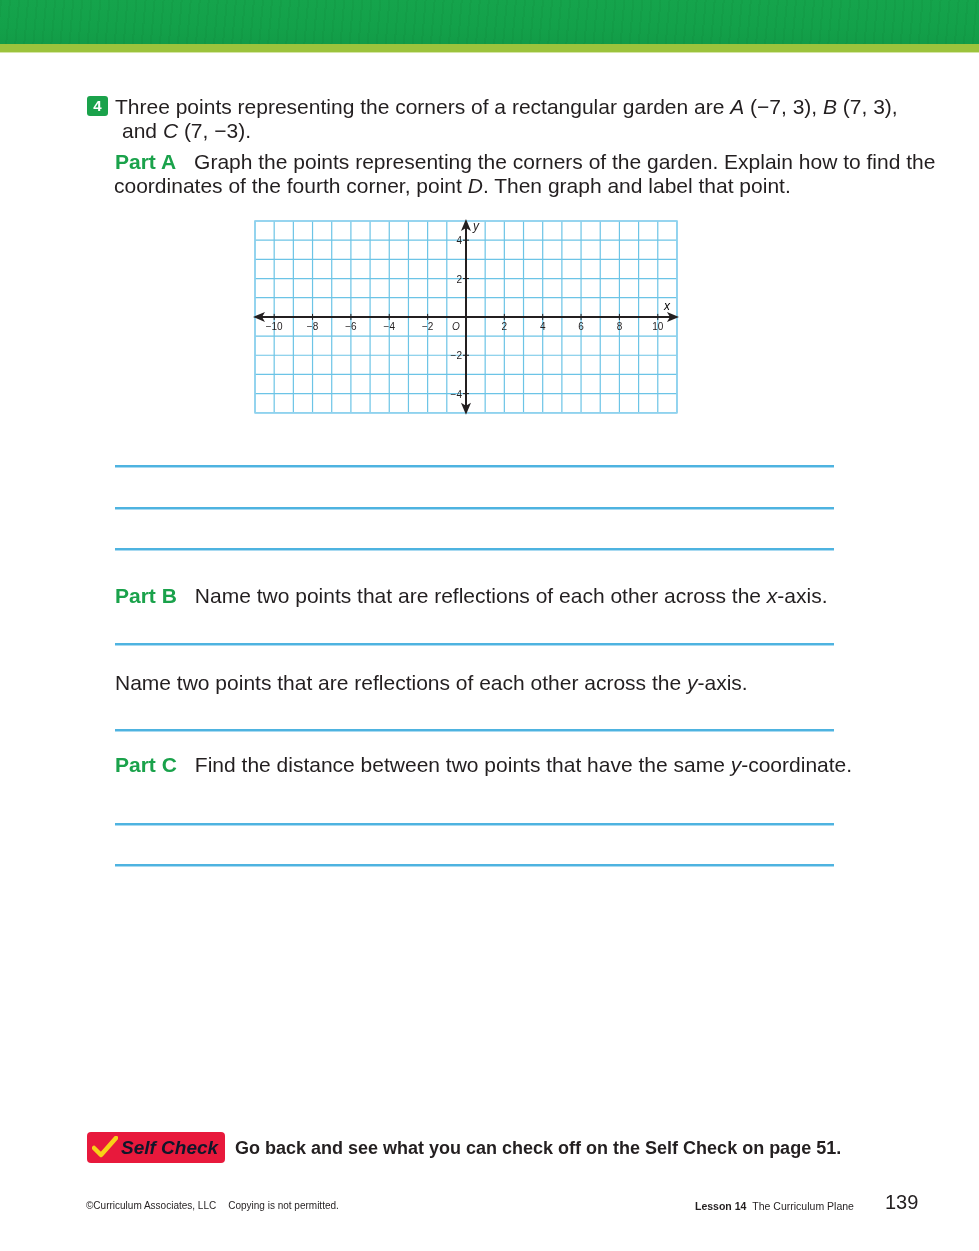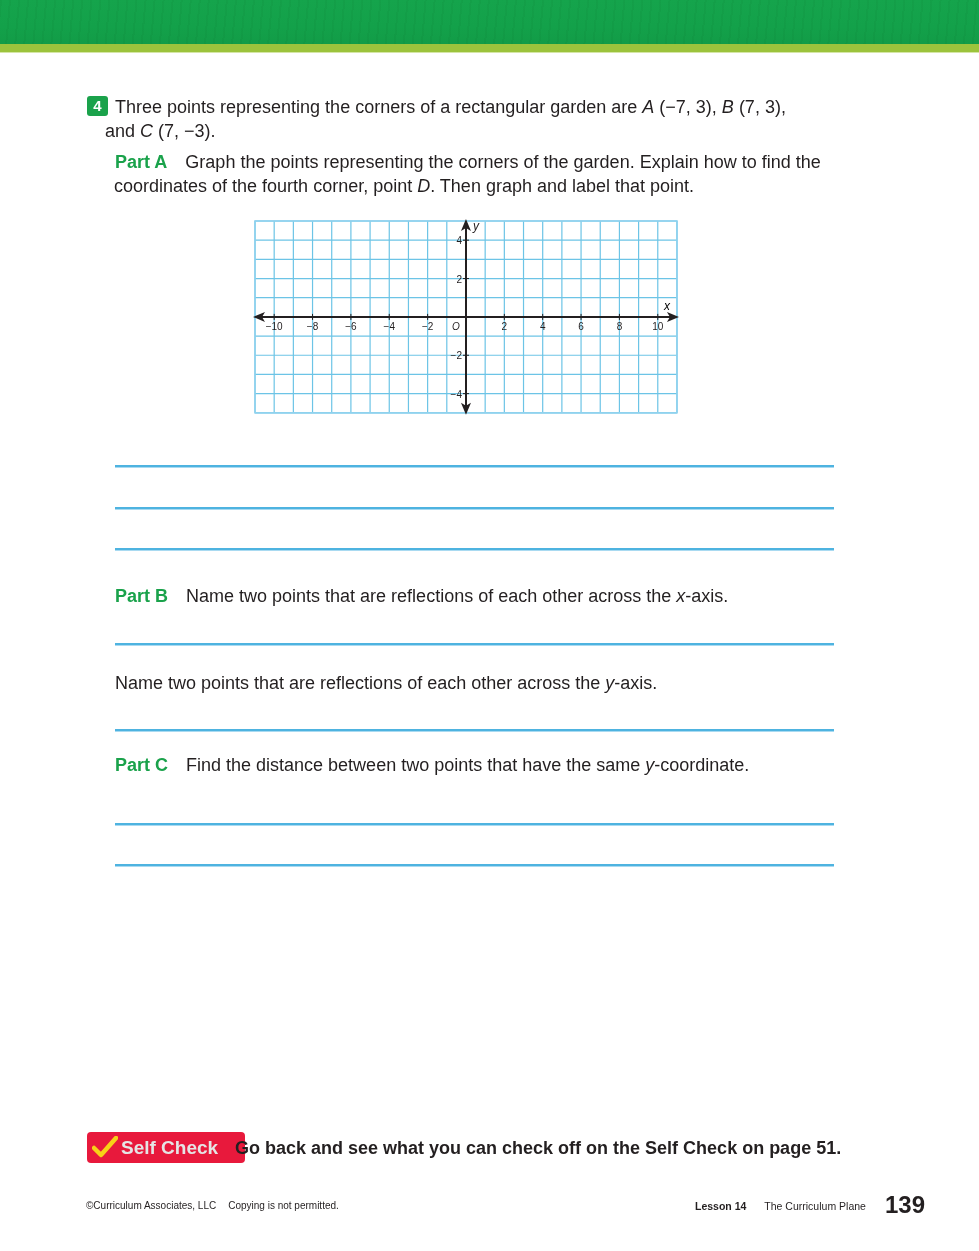--- a/index.html
+++ b/index.html
@@ -7,53 +7,53 @@
          font-family:"Liberation Sans", "DejaVu Sans", sans-serif; color:#231f20; }
   .top-bar { position:absolute; left:0; top:0; width:979px; height:44px;
              background:linear-gradient(180deg,#15a44c 0%,#13a14a 60%,#129c47 100%); }
   .top-bar::after { content:""; position:absolute; left:0; right:0; top:0; bottom:0;
              background:repeating-linear-gradient(95deg, rgba(0,80,20,0.06) 0 2px, rgba(255,255,255,0) 2px 9px); }
   .top-stripe { position:absolute; left:0; top:44px; width:979px; height:8px; background:#9cc33c; }
   .top-stripe-edge { position:absolute; left:0; top:52px; width:979px; height:1px; background:#d5e6a6; }
 
   .num-badge { position:absolute; left:87px; top:96px; width:21px; height:20px; background:#1aa24b;
                border-radius:3px; color:#fff; font-weight:bold; font-size:15px; line-height:20px; text-align:center; }
-  .text { position:absolute; font-size:18px; line-height:24px; white-space:nowrap; }
+  .text { position:absolute; font-size:21px; line-height:24px; white-space:nowrap; }
   .part-label { color:#1aa24b; font-weight:bold; margin-right:18px; }
   i { font-style:italic; }
 
   .graph { position:absolute; left:250px; top:214px; }
 
   .answer-line { position:absolute; left:115px; width:719px; height:2px; background:#4eb3e0; }
   .answer-line::after { content:""; position:absolute; left:0; right:0; top:2px; height:1px; background:#a9daf1; }
 
-  .self-check { position:absolute; left:87px; top:1132px; width:158px; height:31px; background:#e8193c;
-                border-radius:4px; color:#e5e5e5; font-weight:bold; font-size:19px; line-height:31px; }
+  .self-check { position:absolute; left:87px; top:1132px; width:138px; height:31px; background:#e8193c;
+                border-radius:4px; color:#0f172a; font-weight:bold; font-size:19px; line-height:31px;font-style:italic; }
   .self-check .check { position:absolute; left:5px; top:4px; }
   .self-check .label { position:absolute; left:34px; top:0; }
   .self-check-msg { position:absolute; left:235px; top:1136px; font-weight:bold; font-size:18px; line-height:24px; white-space:nowrap;text-align:right; }
 
   .footer-left { position:absolute; left:86px; top:1200px; font-size:10px; white-space:nowrap; }
   .footer-left span + span { margin-left:12px; }
   .footer-lesson { position:absolute; left:695px; top:1200px; font-size:10.5px; white-space:nowrap; }
-  .footer-lesson b { margin-right:18px; }
-  .page-number { position:absolute; left:885px; top:1191px; font-size:24px; font-weight:bold; }
+  .footer-lesson b { margin-right:6px; }
+  .page-number { position:absolute; left:885px; top:1191px; font-size:20px; font-weight:normal; }
 </style>
 </head>
 <body>
 
 <div class="top-bar"></div>
 <div class="top-stripe"></div>
 <div class="top-stripe-edge"></div>
 
 <div class="num-badge">4</div>
 <div class="text" style="left:115px; top:95px;">
   <span>Three points representing the corners of a rectangular garden are </span><i>A</i><span> (−7, 3), </span><i>B</i><span> (7, 3),</span>
 </div>
-<div class="text" style="left:105px; top:119px;text-align:center;">
+<div class="text" style="left:122px; top:119px;text-align:center;">
   <span>and </span><i>C</i><span> (7, −3).</span>
 </div>
 
 <div class="text" style="left:115px; top:150px;">
   <span class="part-label">Part A</span><span>Graph the points representing the corners of the garden. Explain how to find the</span>
 </div>
 <div class="text" style="left:114px; top:174px;">
   <span>coordinates of the fourth corner, point </span><i>D</i><span>. Then graph and label that point.</span>
 </div>
 

